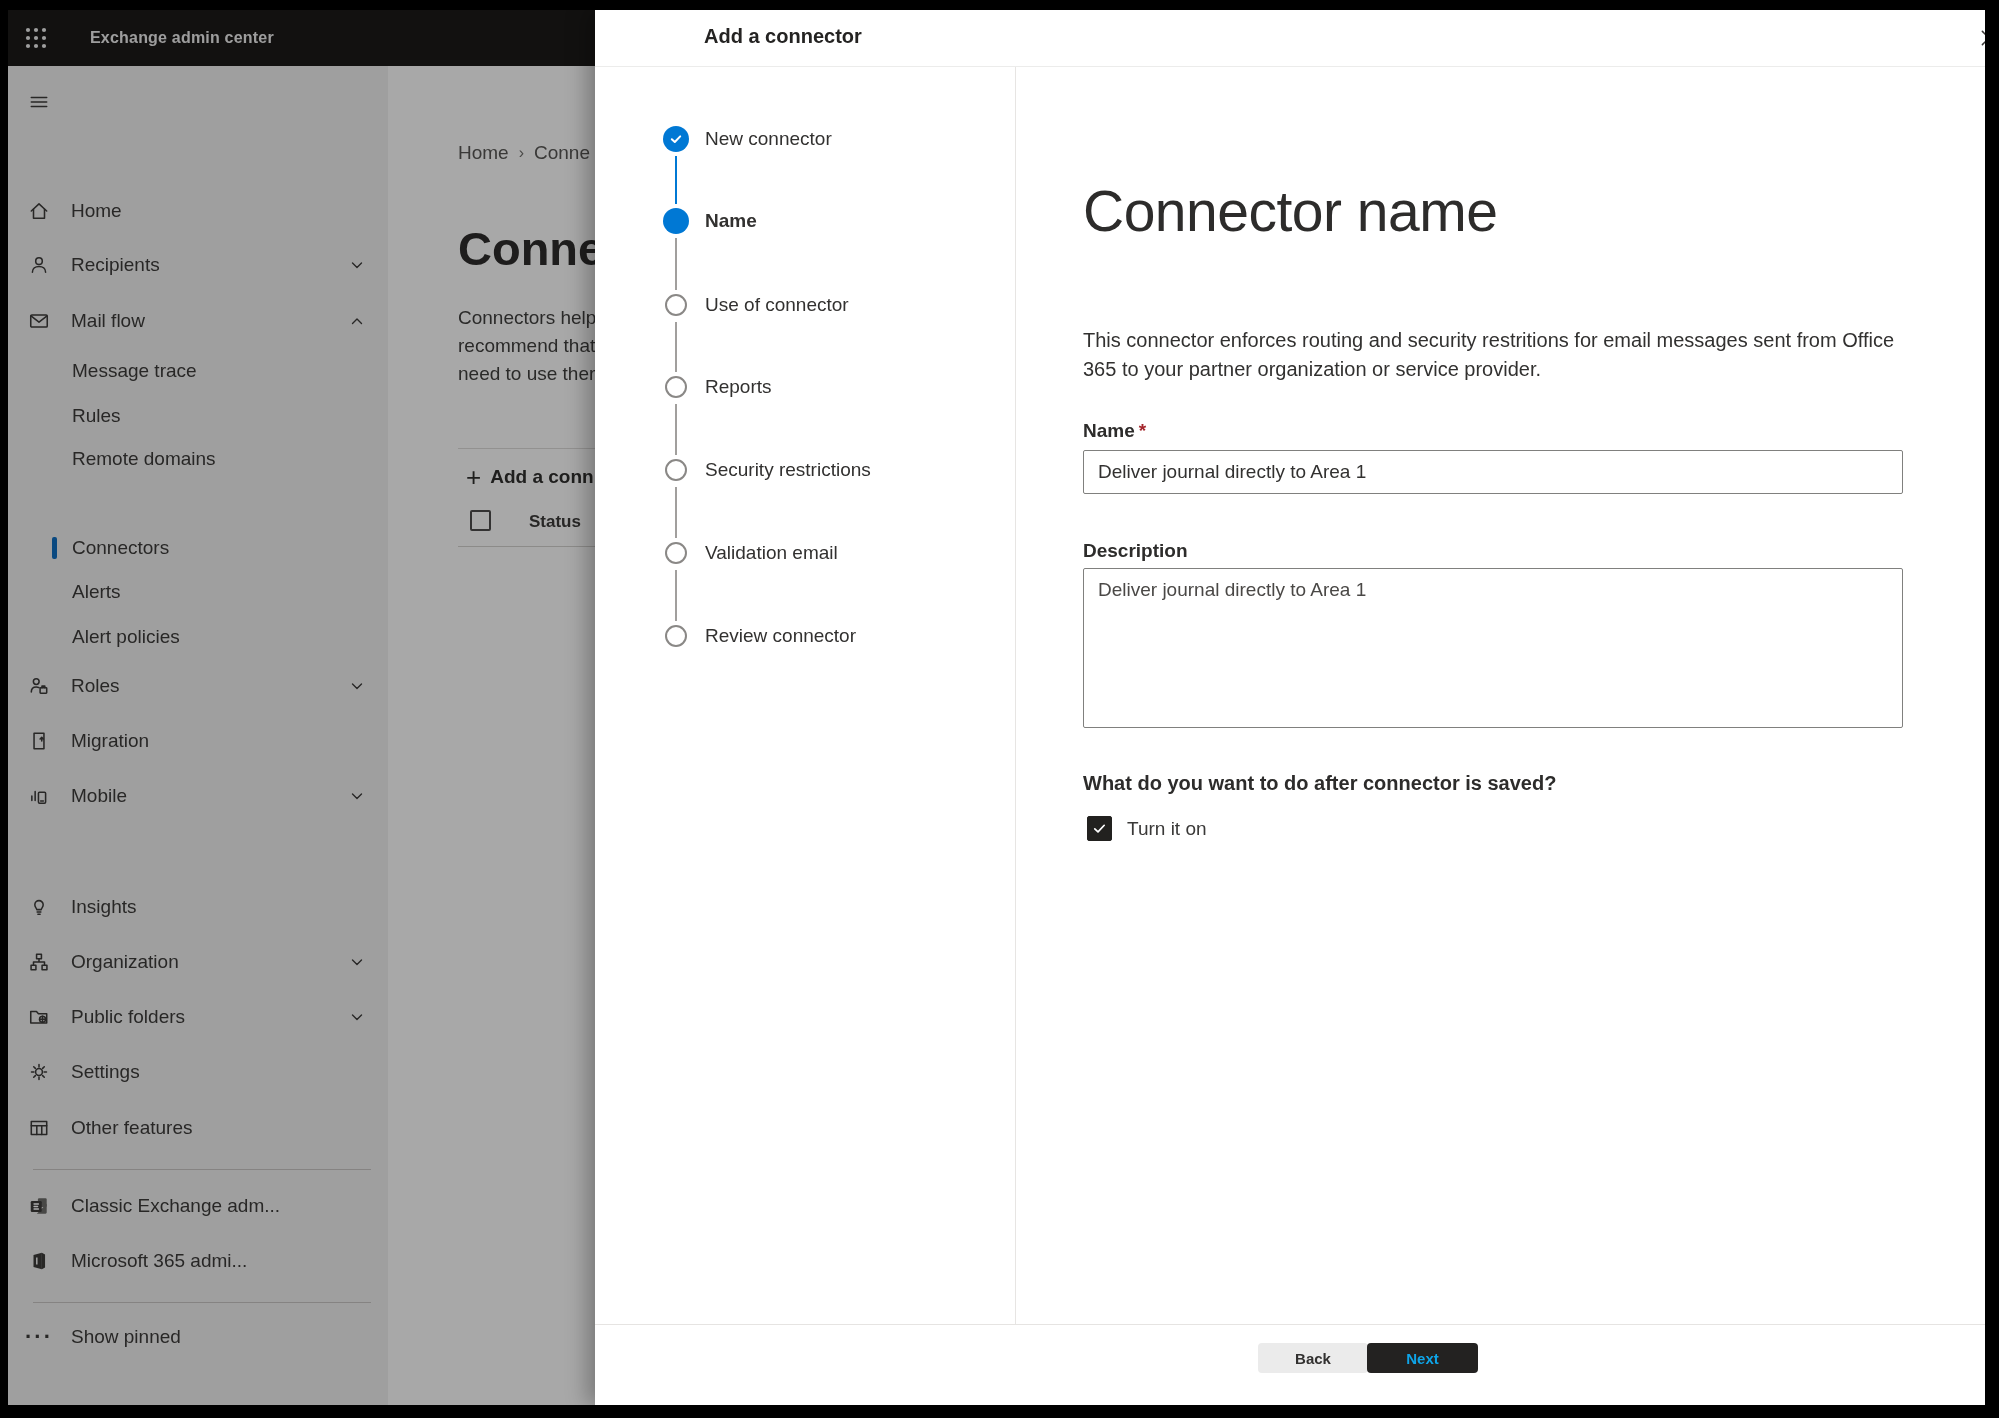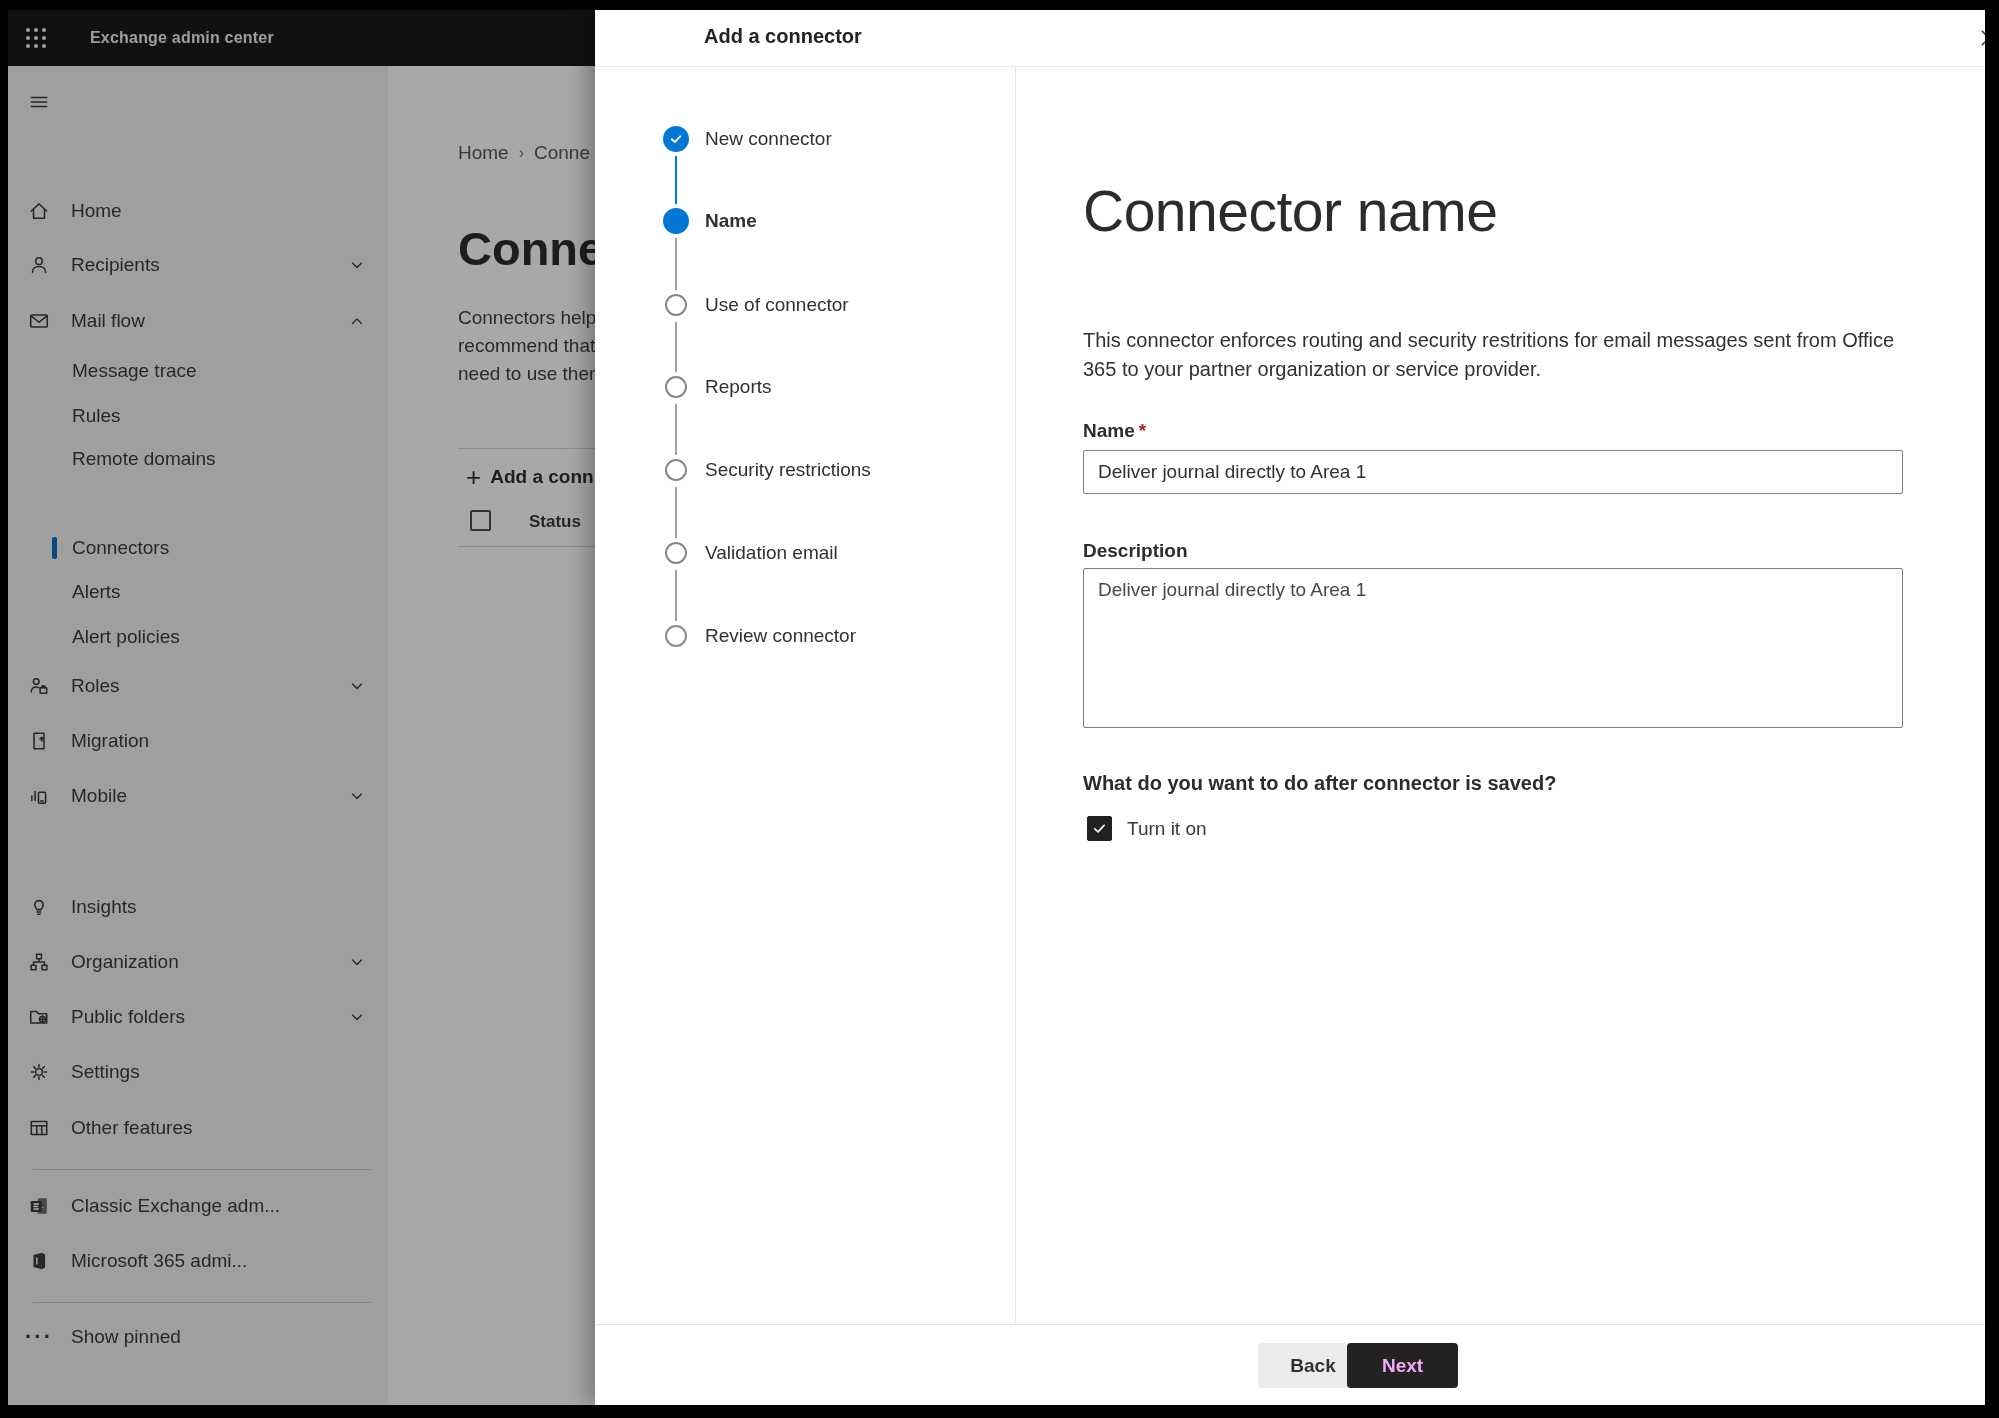--- a/index.html
+++ b/index.html
@@ -69,24 +69,24 @@
   .desc-label{top:530px;}
   .desc-textarea{position:absolute;left:488px;top:558px;width:820px;height:160px;border:1px solid #80807e;border-radius:2px;
     font-family:"Liberation Sans",sans-serif;font-size:19px;color:#4a4846;padding:10px 14px;background:#fff;resize:none;outline:none;}
   .after-q{position:absolute;left:488px;top:762px;font-size:20px;font-weight:700;color:#2d2c2b;}
   .turnon-row{position:absolute;left:492px;top:806px;display:flex;align-items:center;gap:15px;cursor:pointer;}
   .chk{width:25px;height:25px;background:#22211f;border:1px solid #22211f;border-radius:2px;display:flex;align-items:center;justify-content:center;}
   .turnon-label{font-size:19px;color:#3a3938;}
 
   
   .dlg-footer-divider{position:absolute;left:0;bottom:80px;width:100%;height:1px;background:#e6e4e2;}
-  .btn{position:absolute;top:1333px;height:45px;border:none;border-radius:4px;font-family:"Liberation Sans",sans-serif;
-    font-size:19px;font-weight:700;cursor:pointer;}
+  .btn{position:absolute;top:1333px;height:30px;border:none;border-radius:4px;font-family:"Liberation Sans",sans-serif;
+    font-size:15px;font-weight:700;cursor:pointer;}
   .btn-back{left:663px;width:110px;background:#ebebeb;color:#323130;}
-  .btn-next{left:752px;width:111px;background:#232221;color:#f0abfc;}
+  .btn-next{left:772px;width:111px;background:#232221;color:#0ea5e9;}
 
   svg{display:block;}
   .oicn{stroke:#3b3a39;stroke-width:1.4;fill:none;stroke-linecap:round;stroke-linejoin:round;}
 </style>
 </head>
 <body>
 
 <div class="screen">
 
   <div class="appbar">

